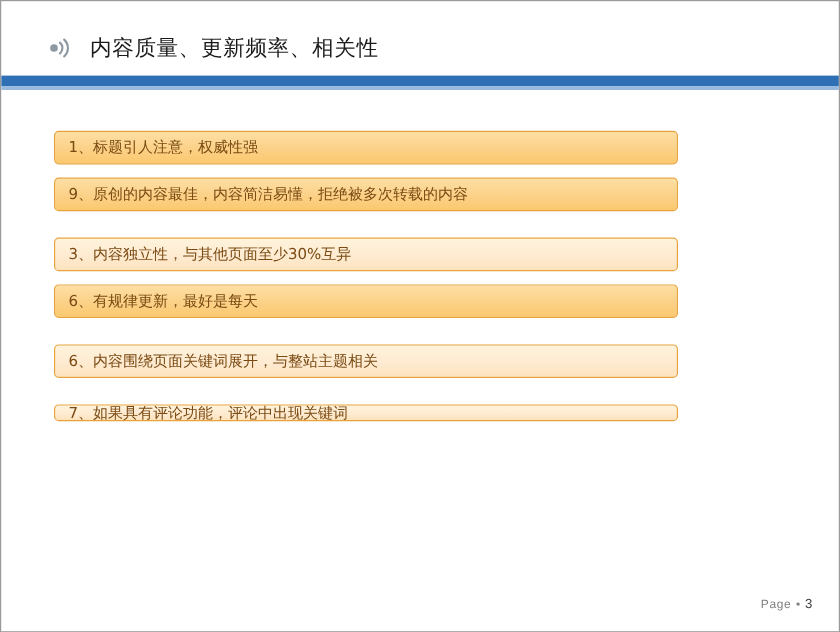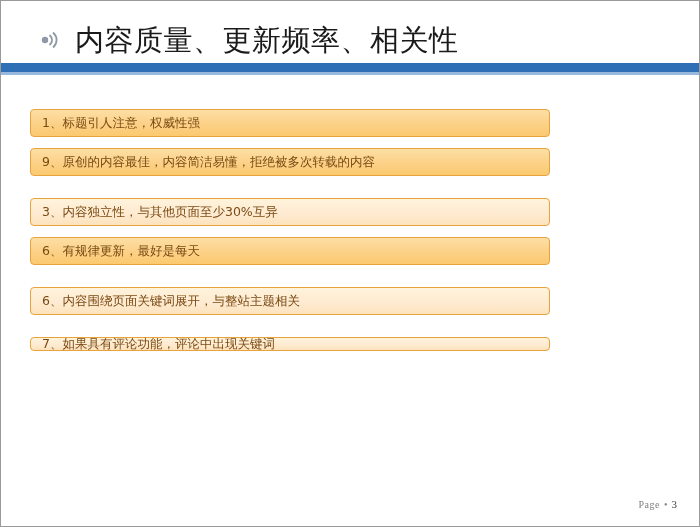--- a/index.html
+++ b/index.html
@@ -35,21 +35,21 @@
   .title-bullet {
     margin-left: 36px;
     width: 26px;
     height: 26px;
     position: relative;
     flex: 0 0 auto;
   }
   .title-bullet svg { display: block; }
   .slide-title {
     margin-left: 12px;
-    font-size: 29px;
+    font-size: 18px;
     line-height: 30px;
     color: #1a1a1a;
     letter-spacing: 0.5px;
     white-space: nowrap;
     font-family: Liberation Sans, sans-serif;
   }
   
   .divider-thick {
     position: absolute;
     left: 0;
@@ -62,21 +62,21 @@
     position: absolute;
     left: 0;
     top: 71px;
     width: 700px;
     height: 3px;
     background: #98b9dd;
   }
   
   .list {
     position: absolute;
-    left: 29px;
+    left: 44px;
     top: 108px;
     width: 520px;
     text-align: right;
   }
   .list-item {
     position: relative;
     box-sizing: border-box;
     height: 28px;
     margin-bottom: 11px;
     border: 1px solid #e8a33d;
@@ -103,21 +103,21 @@
   }
   
   .footer {
     position: absolute;
     right: 22px;
     bottom: 16px;
     display: flex;
     align-items: baseline;
     color: #7f7f7f;
     font-size: 10px;
-    font-family: Liberation Serif, serif;
+    font-family: Liberation Sans, sans-serif;
   }
   .footer .page-label {
     letter-spacing: 0.5px;
   }
   .footer .dot {
     margin: 0 4px;
     color: #7f7f7f;
   }
   .footer .page-num {
     color: #404040;

